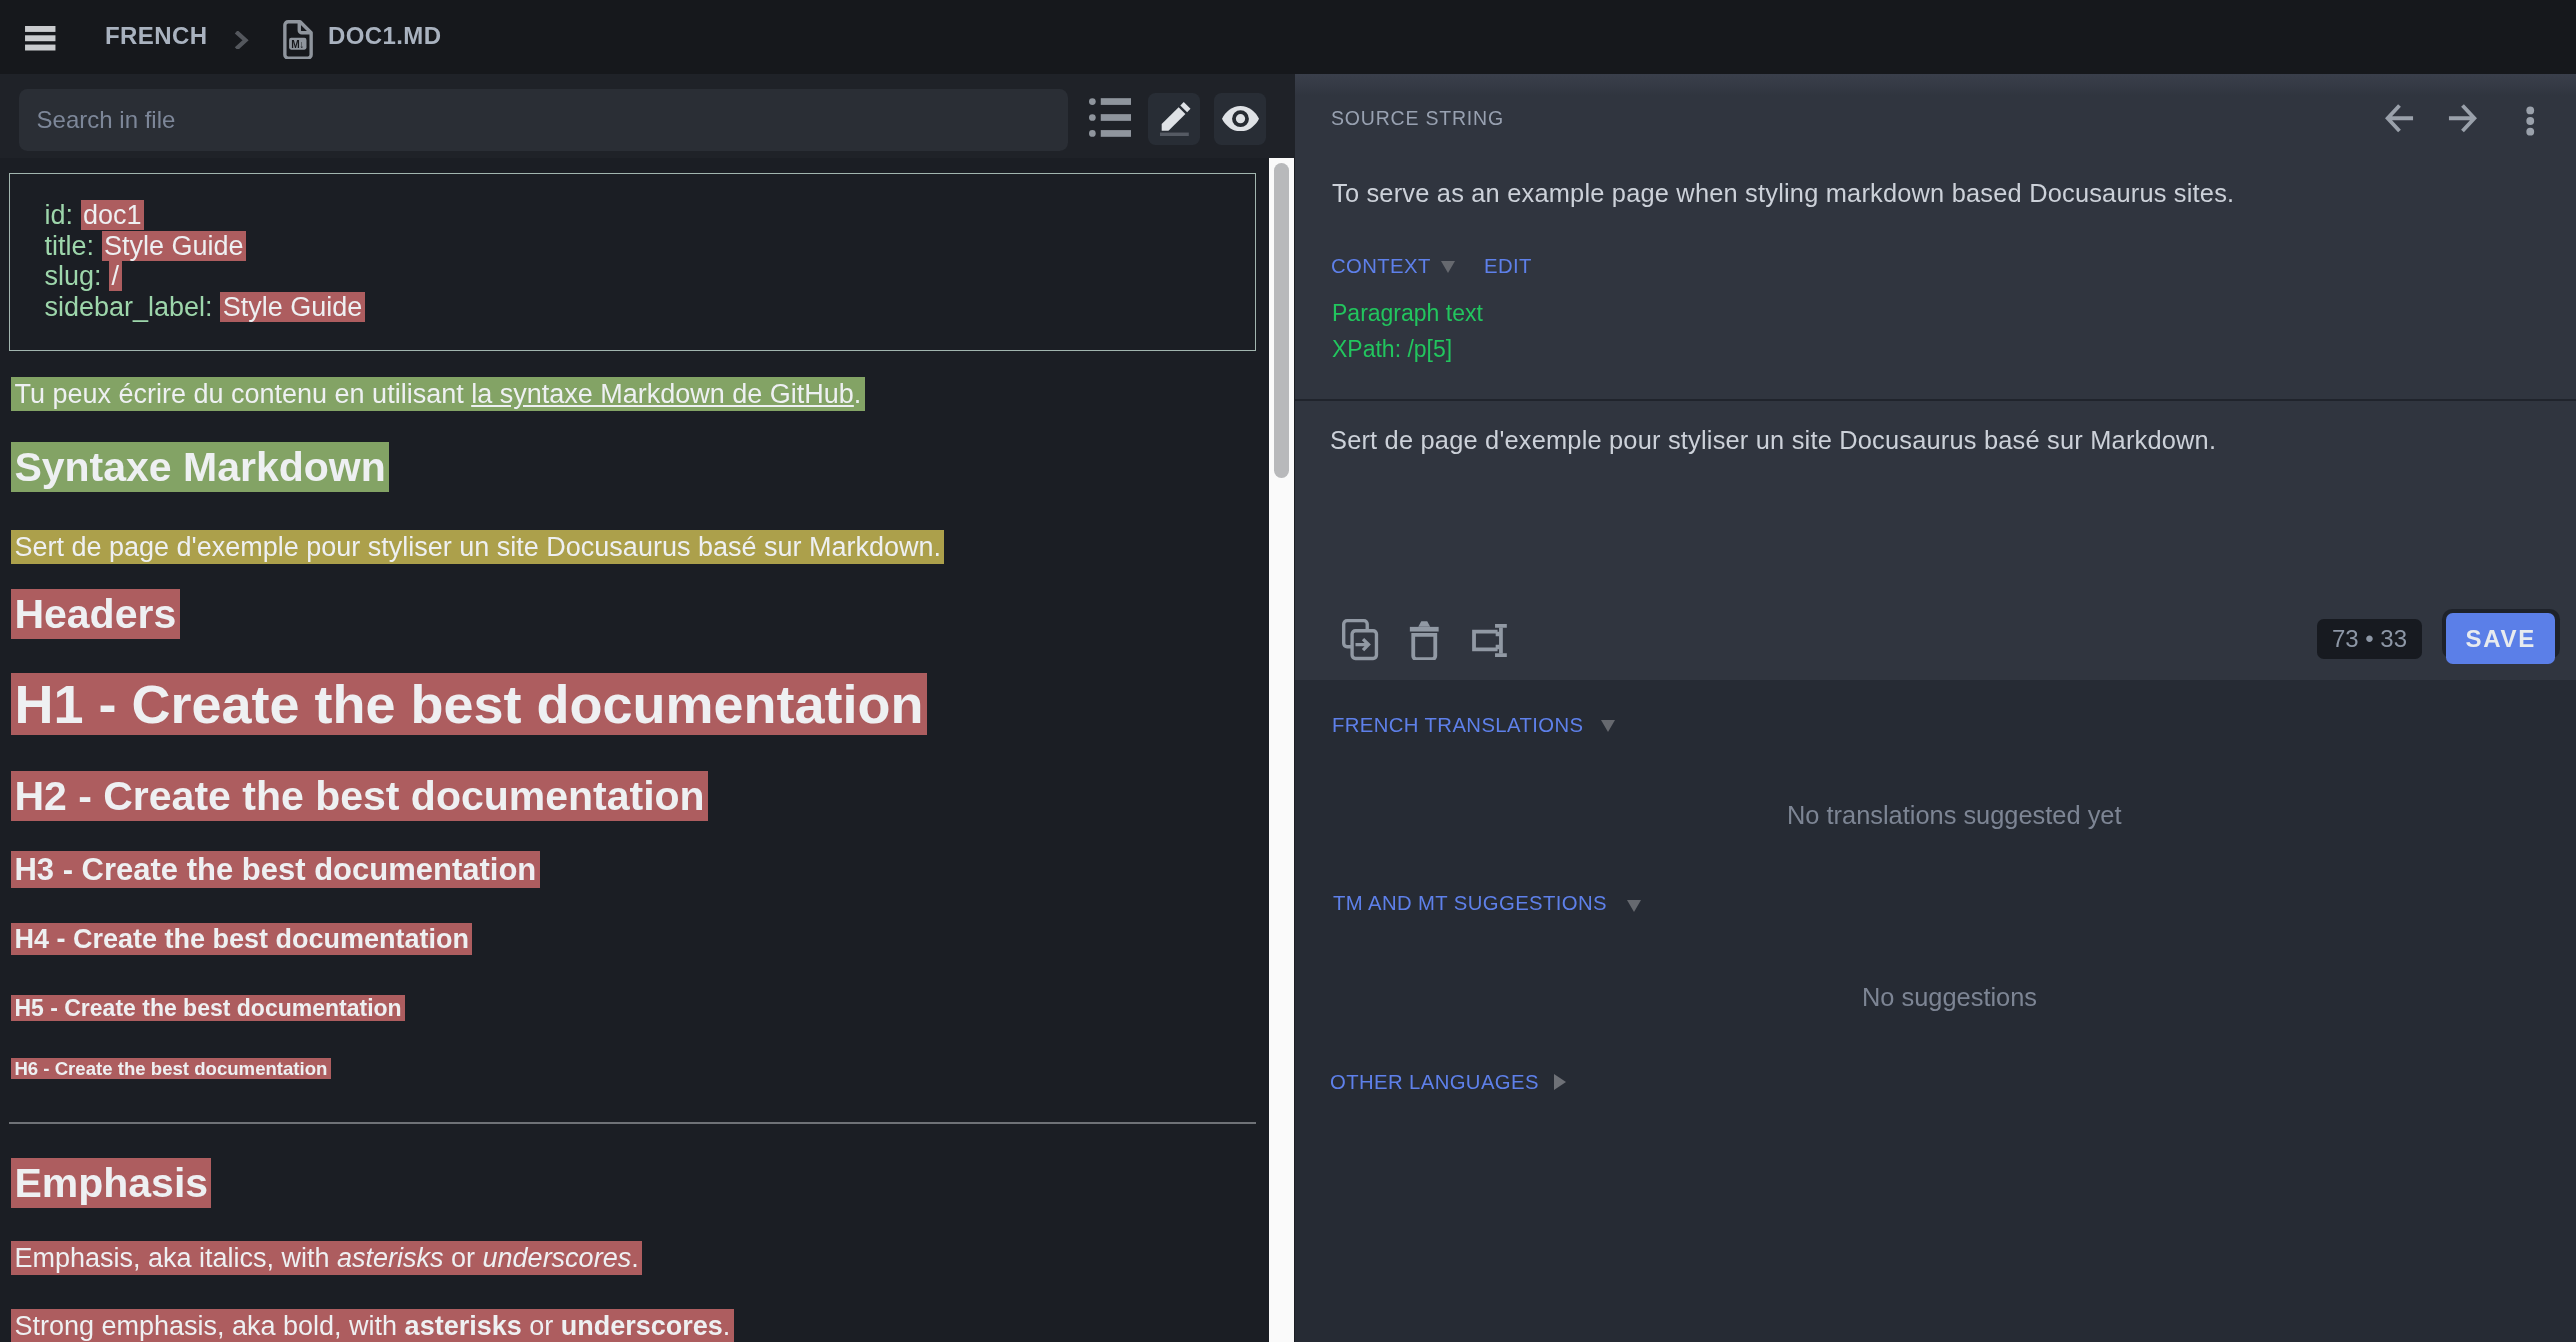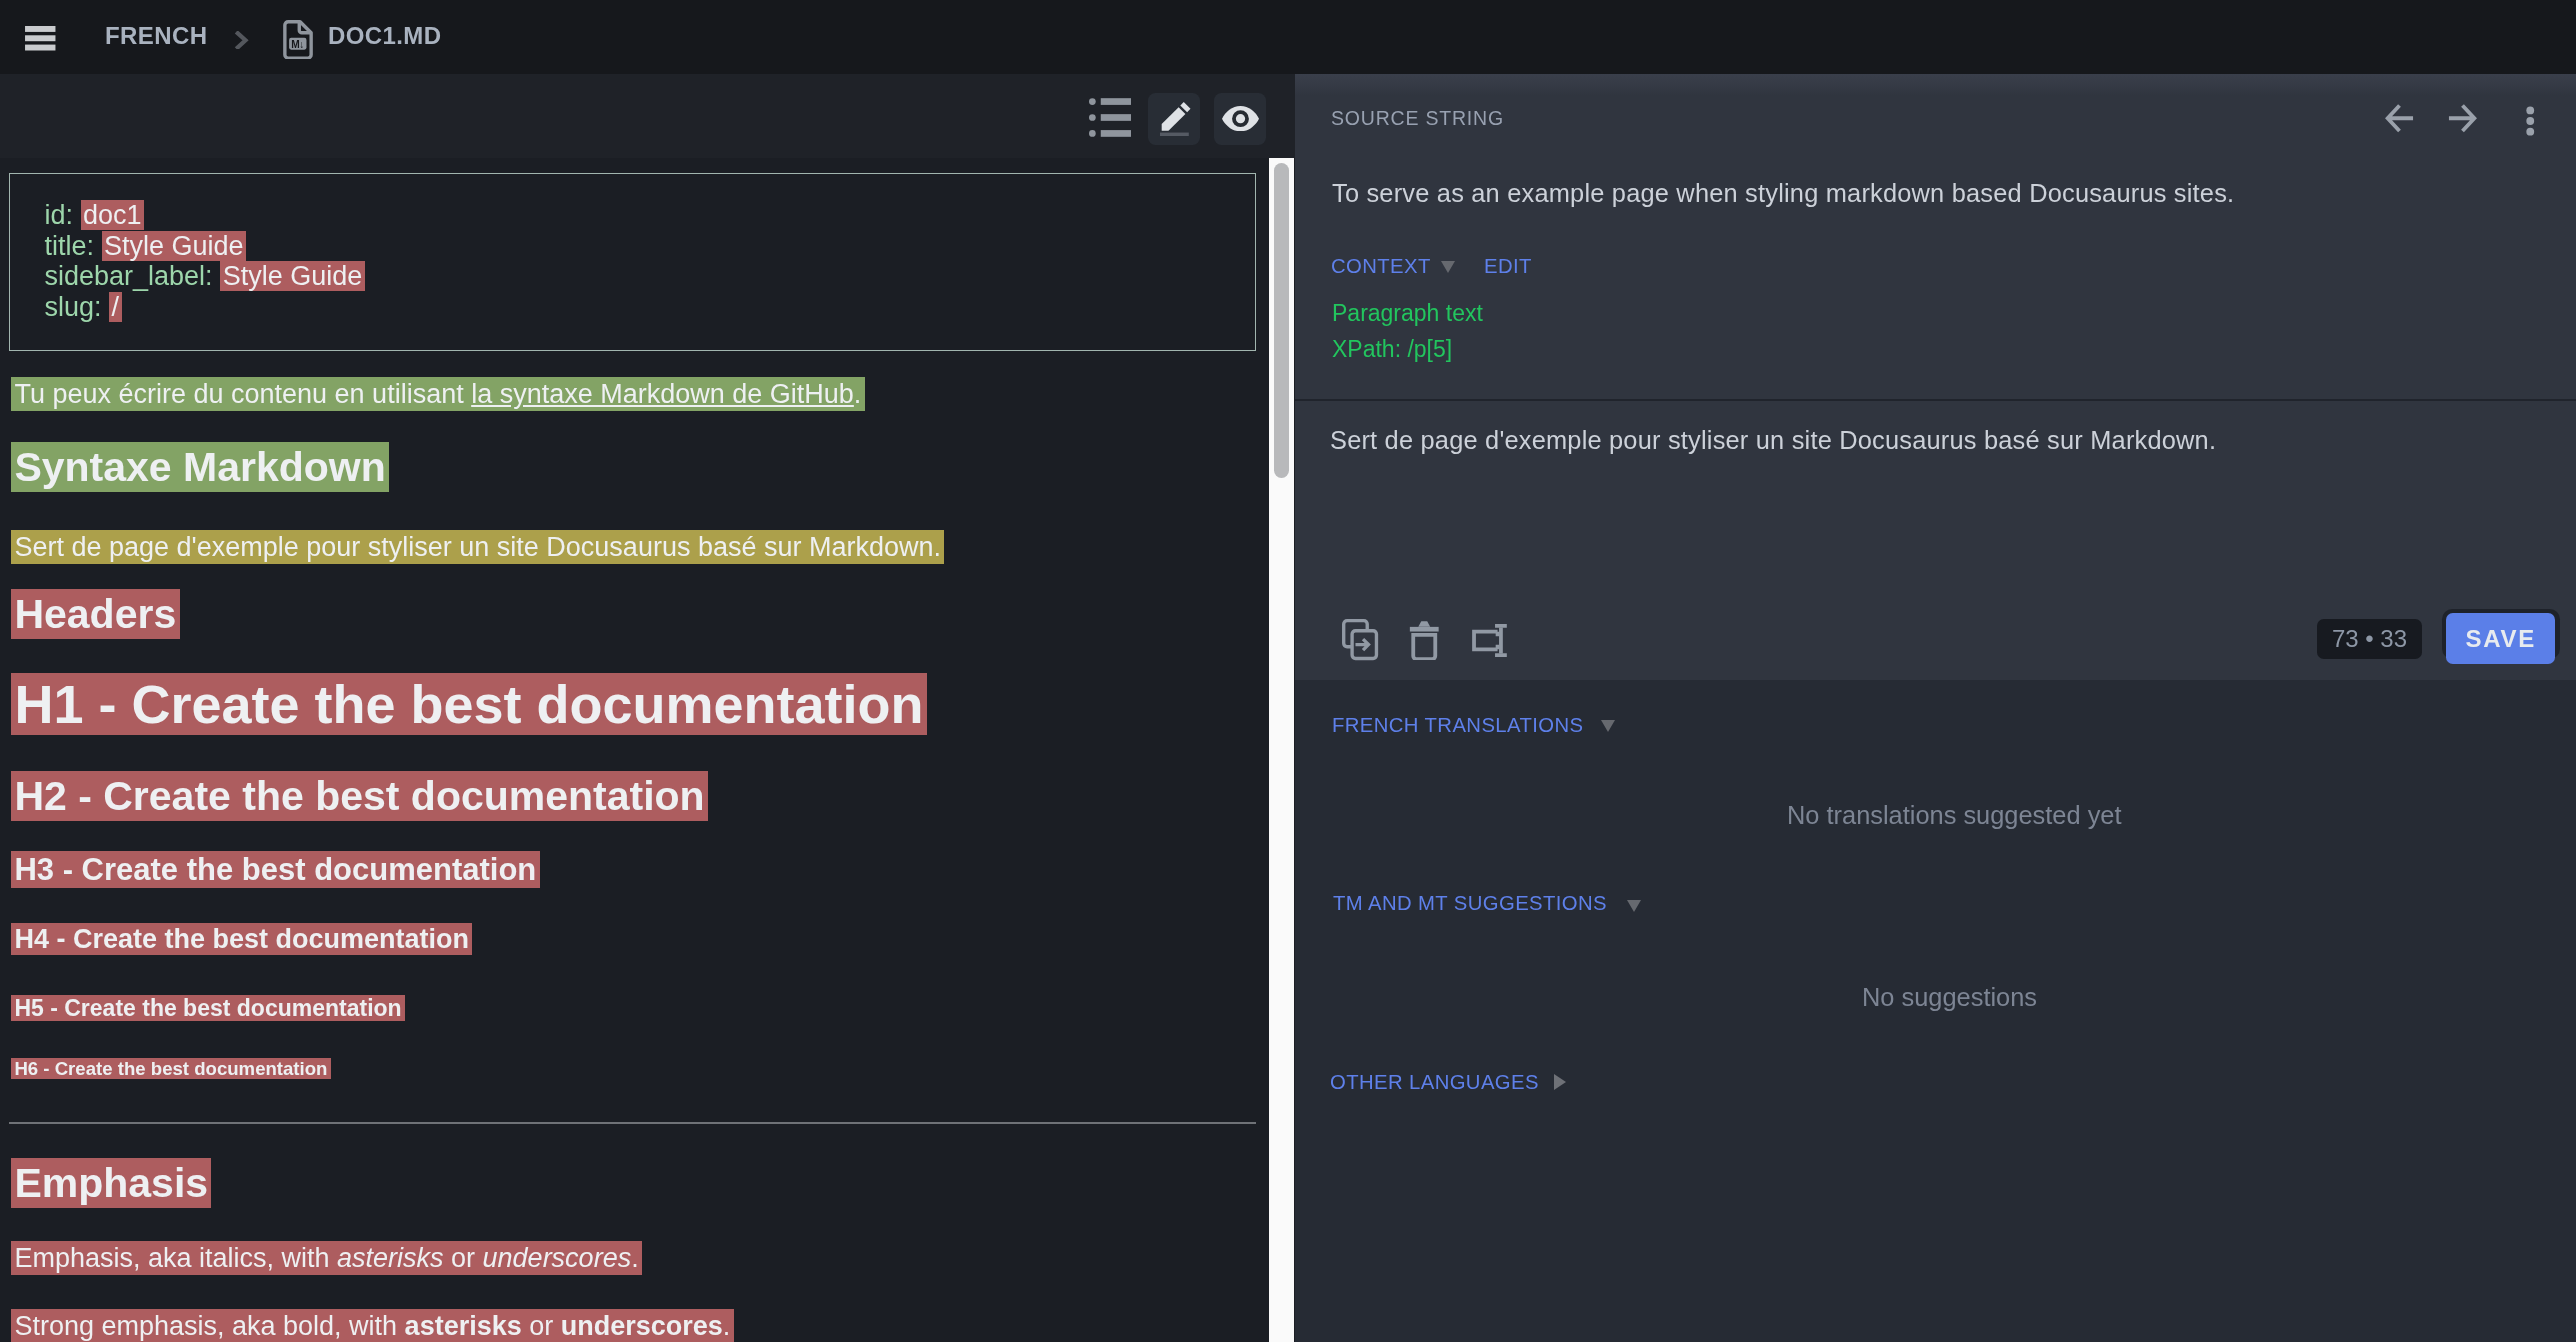--- a/index.html
+++ b/index.html
@@ -83,20 +83,21 @@
     <path d="M6 2 h14 l13 13 v26 a4 4 0 0 1 -4 4 h-23 a4 4 0 0 1 -4 -4 v-35 a4 4 0 0 1 4 -4 z" fill="none" stroke="#8f959d" stroke-width="4" stroke-linejoin="round"></path>
     <path d="M19 2 v10 a3 3 0 0 0 3 3 h11" fill="none" stroke="#8f959d" stroke-width="4"></path>
     <rect x="7" y="21" width="20.5" height="14" rx="2.5" fill="#8f959d"></rect>
     <text x="9.5" y="32.5" font-size="12" font-weight="bold" fill="#16181c" font-family="Liberation Sans">M</text>
     <text x="19" y="32.5" font-size="12" font-weight="bold" fill="#16181c" font-family="Liberation Sans">↓</text>
   </svg>
   <div class="crumb" style="left:328px;">DOC1.MD</div>
 </div>
 
 <div id="searchrow">
+  <div id="searchbox">Search in file</div>
   <svg class="abs" style="left:1089px; top:23px;" width="42" height="41" viewBox="0 0 50 48">
     <circle cx="4" cy="5" r="4" fill="#8f959d"></circle>
       <rect x="14" y="1" width="36" height="8" fill="#8f959d"></rect>
     <circle cx="4" cy="24" r="4" fill="#8f959d"></circle>
       <rect x="14" y="20" width="36" height="8" fill="#8f959d"></rect>
     <circle cx="4" cy="43" r="4" fill="#8f959d"></circle>
       <rect x="14" y="39" width="36" height="8" fill="#8f959d"></rect>
   </svg>
   <div class="iconbtn" style="left:1148px;">
     <svg style="margin:9.3px auto 0 12px;" width="30.5" height="34" viewBox="0 0 36 40">
@@ -111,22 +112,22 @@
       <circle cx="22" cy="15" r="10" fill="#262b32"></circle>
       <circle cx="22" cy="15" r="5.5" fill="#dfe2e6"></circle>
     </svg>
   </div>
 </div>
 
 <div id="docarea"></div>
 <div id="codeblk">
   <div>id: <mark>doc1</mark></div>
   <div>title: <mark>Style Guide</mark></div>
+  <div>slug: <mark>/</mark></div>
   <div>sidebar_label: <mark>Style Guide</mark></div>
-  <div>slug: <mark>/</mark></div>
 </div>
 <p class="blk" style="top:379px;"><mark class="mgreen">Tu peux écrire du contenu en utilisant <u>la syntaxe Markdown de GitHub</u>.</mark></p>
 <h2 class="blk" style="top:444px;"><mark class="mgreen">Syntaxe Markdown</mark></h2>
 <p class="blk" style="top:532px;"><mark class="molive">Sert de page d'exemple pour styliser un site Docusaurus basé sur Markdown.</mark></p>
 <h2 class="blk" style="top:591px;"><mark>Headers</mark></h2>
 <h1 class="blk" style="top:673px;"><mark>H1 - Create the best documentation</mark></h1>
 <h2 class="blk" style="top:773px;"><mark>H2 - Create the best documentation</mark></h2>
 <h3 class="blk" style="top:852px;"><mark>H3 - Create the best documentation</mark></h3>
 <h4 class="blk" style="top:924px;"><mark>H4 - Create the best documentation</mark></h4>
 <h5 class="blk" style="top:995px;"><mark>H5 - Create the best documentation</mark></h5>

